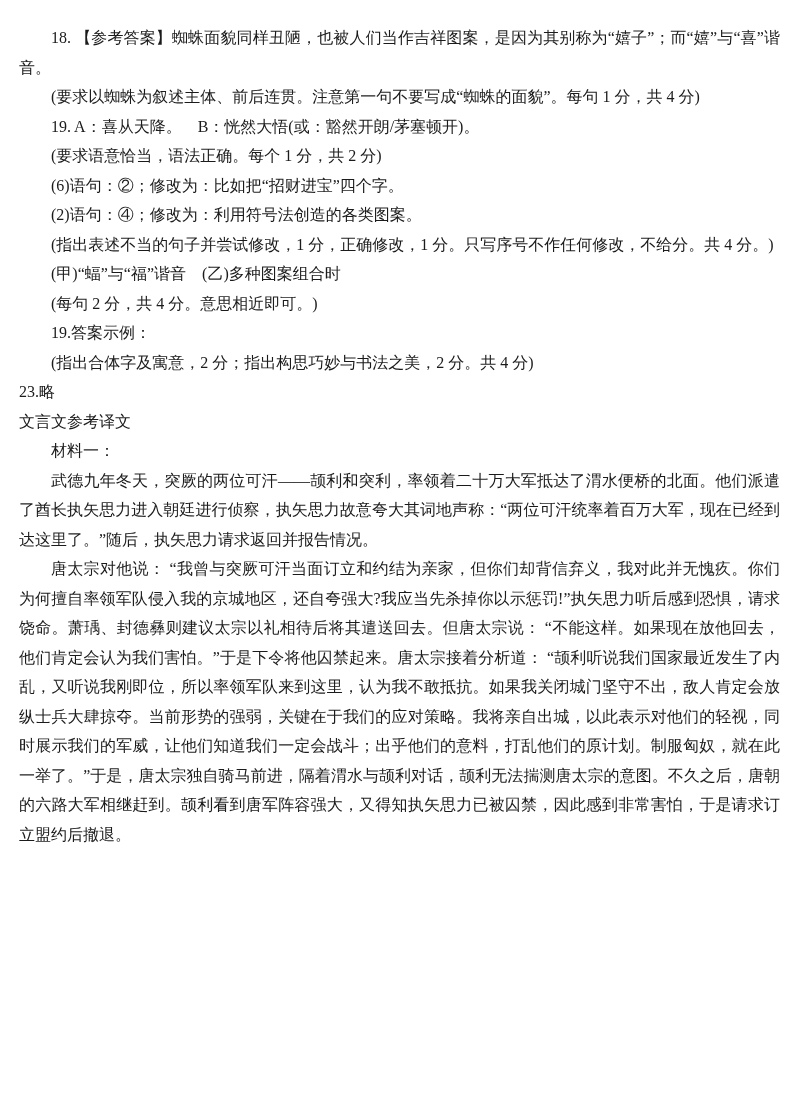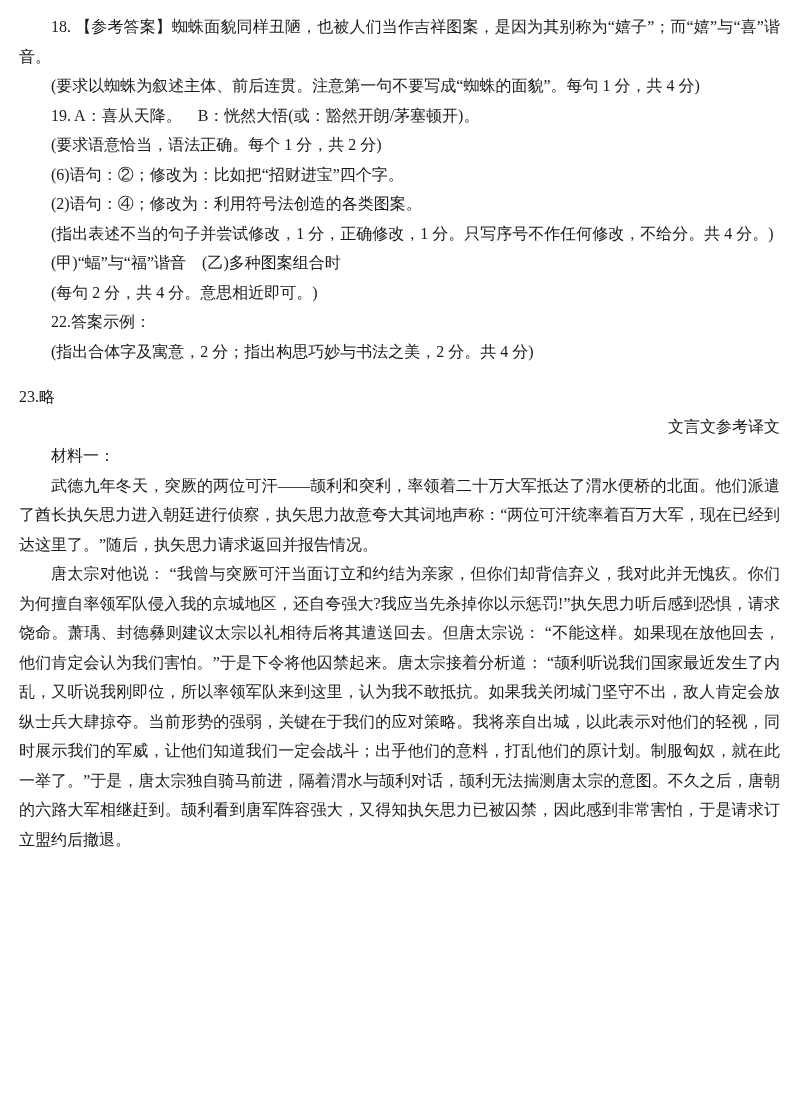--- a/index.html
+++ b/index.html
@@ -11,52 +11,51 @@
     position: relative;
     width: 800px;
     height: 847px;
     margin: 0 auto;
     background: #ffffff;
     color: #1b1b1b;
     font-family: "Liberation Serif", "DejaVu Serif", serif;
     font-size: 16px;
     line-height: 29.5px;
     text-align: justify;
-    padding: 12px 20px 0 19px;
+    padding: 23px 20px 0 19px;
     box-sizing: border-box;
     overflow: hidden;
   }
   .page p {
     margin: 0;
     padding: 0;
     text-indent: 2em;
     word-break: break-all;
   }
   .page p.flush {
     text-indent: 0;
-    margin-top: 16px;
   }
   .page p.center-title {
     text-indent: 0;
-    text-align: right;
+    text-align: left;
   }
 </style>
 </head>
 <body>
 
 <div class="page">
   <p>18. 【参考答案】蜘蛛面貌同样丑陋，也被人们当作吉祥图案，是因为其别称为“嬉子”；而“嬉”与“喜”谐音。</p>
   <p>(要求以蜘蛛为叙述主体、前后连贯。注意第一句不要写成“蜘蛛的面貌”。每句 1 分，共 4 分)</p>
   <p>19. A：喜从天降。　B：恍然大悟(或：豁然开朗/茅塞顿开)。</p>
   <p>(要求语意恰当，语法正确。每个 1 分，共 2 分)</p>
   <p>(6)语句：②；修改为：比如把“招财进宝”四个字。</p>
   <p>(2)语句：④；修改为：利用符号法创造的各类图案。</p>
   <p>(指出表述不当的句子并尝试修改，1 分，正确修改，1 分。只写序号不作任何修改，不给分。共 4 分。)</p>
   <p>(甲)“蝠”与“福”谐音　(乙)多种图案组合时</p>
   <p>(每句 2 分，共 4 分。意思相近即可。)</p>
-  <p>22.答案示例：</p>
+  <p>19.答案示例：</p>
   <p>(指出合体字及寓意，2 分；指出构思巧妙与书法之美，2 分。共 4 分)</p>
   <p class="flush">23.略</p>
   <p class="center-title">文言文参考译文</p>
   <p>材料一：</p>
   <p>武德九年冬天，突厥的两位可汗——颉利和突利，率领着二十万大军抵达了渭水便桥的北面。他们派遣了酋长执矢思力进入朝廷进行侦察，执矢思力故意夸大其词地声称：“两位可汗统率着百万大军，现在已经到达这里了。”随后，执矢思力请求返回并报告情况。</p>
   <p>唐太宗对他说： “我曾与突厥可汗当面订立和约结为亲家，但你们却背信弃义，我对此并无愧疚。你们为何擅自率领军队侵入我的京城地区，还自夸强大?我应当先杀掉你以示惩罚!”执矢思力听后感到恐惧，请求饶命。萧瑀、封德彝则建议太宗以礼相待后将其遣送回去。但唐太宗说： “不能这样。如果现在放他回去，他们肯定会认为我们害怕。”于是下令将他囚禁起来。唐太宗接着分析道： “颉利听说我们国家最近发生了内乱，又听说我刚即位，所以率领军队来到这里，认为我不敢抵抗。如果我关闭城门坚守不出，敌人肯定会放纵士兵大肆掠夺。当前形势的强弱，关键在于我们的应对策略。我将亲自出城，以此表示对他们的轻视，同时展示我们的军威，让他们知道我们一定会战斗；出乎他们的意料，打乱他们的原计划。制服匈奴，就在此一举了。”于是，唐太宗独自骑马前进，隔着渭水与颉利对话，颉利无法揣测唐太宗的意图。不久之后，唐朝的六路大军相继赶到。颉利看到唐军阵容强大，又得知执矢思力已被囚禁，因此感到非常害怕，于是请求订立盟约后撤退。</p>
 </div>
 
 </body></html>

